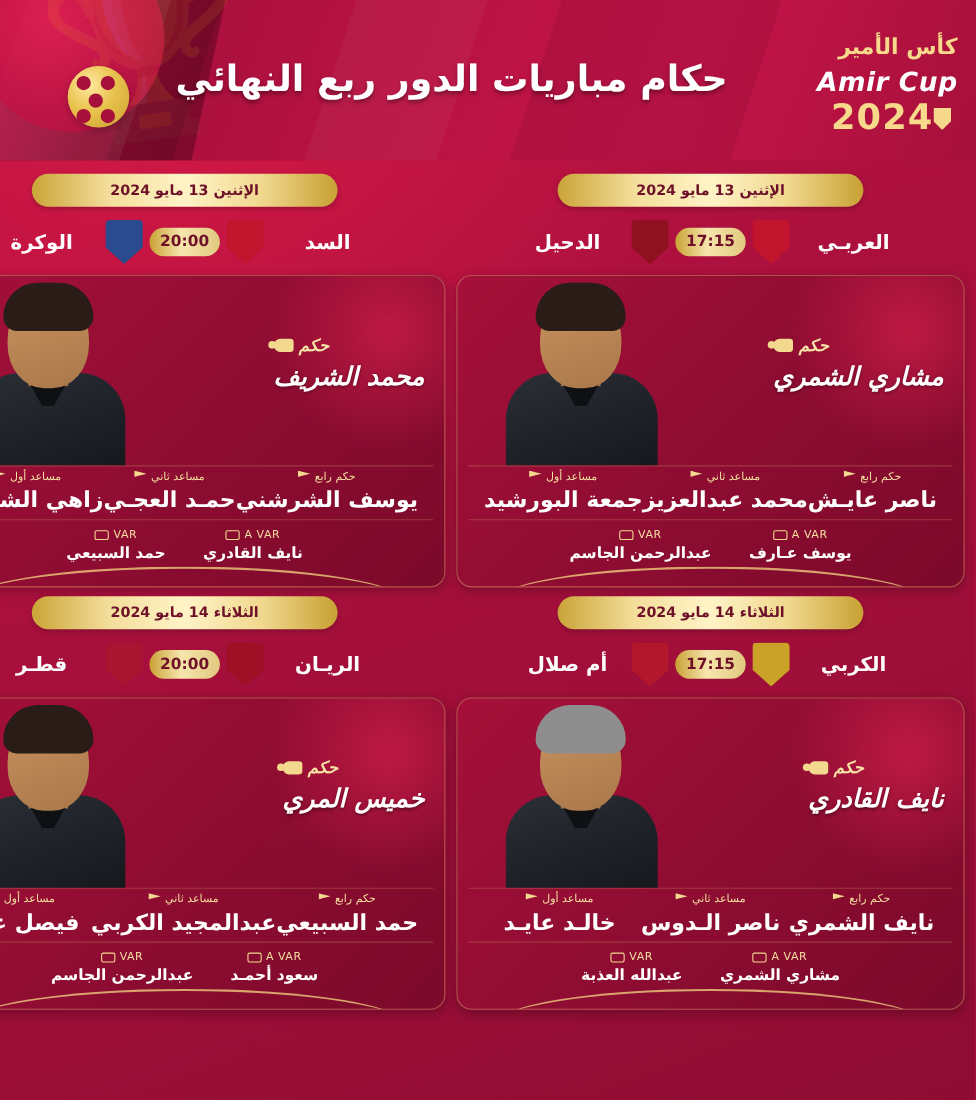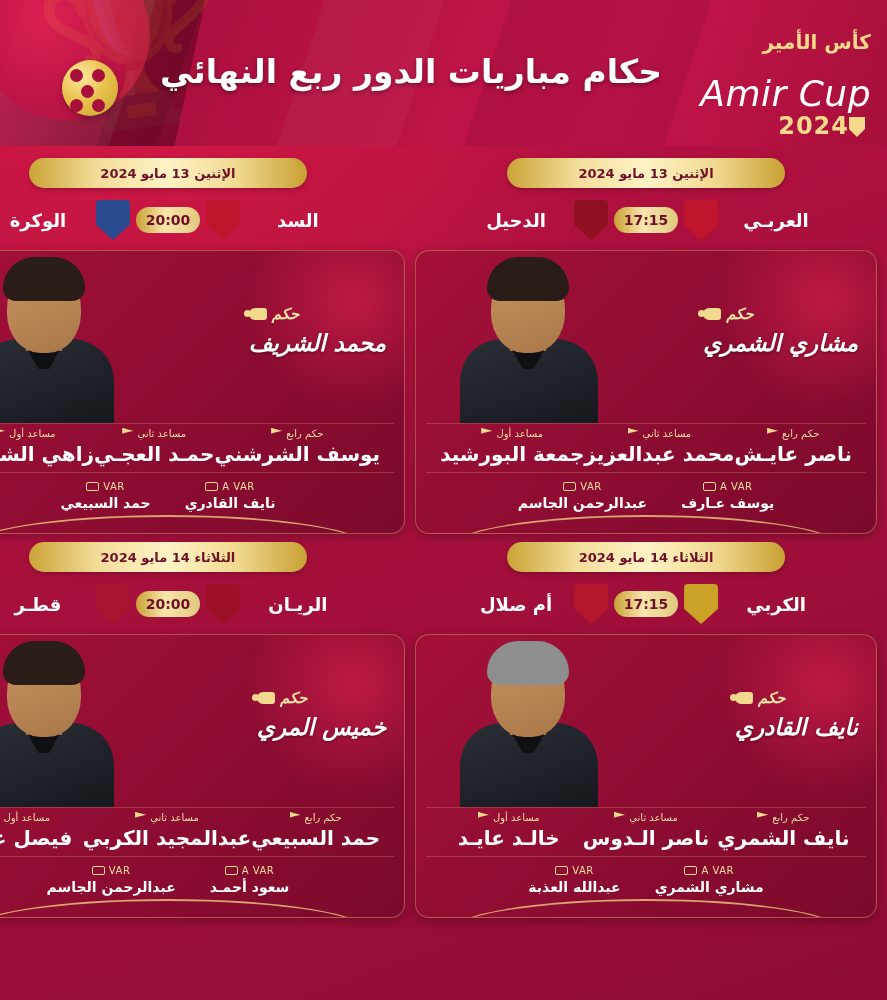--- a/index.html
+++ b/index.html
@@ -84,22 +84,22 @@
   .ball-badge::after { width: 0; height: 0; }
 
   .logo {
     position: absolute;
     right: 16px; top: 30px;
     width: 190px;
     text-align: right;
     color: #f2d27a;
   }
   .logo .l1 { font-size: 20px; font-weight: bold; color: #f6d98a; letter-spacing: 0.5px; }
-  .logo .l2 { font-size: 36px; font-weight: normal; color: #ffffff; font-style: italic; margin-top: 19px; letter-spacing: 0.5px; }
-  .logo .l3 { font-size: 24px; font-weight: bold; color: #f6d98a; margin-top: -2px; letter-spacing: 1px; }
+  .logo .l2 { font-size: 24px; font-weight: bold; color: #ffffff; font-style: italic; margin-top: 7px; letter-spacing: 0.5px; }
+  .logo .l3 { font-size: 32px; font-weight: bold; color: #f6d98a; margin-top: -2px; letter-spacing: 1px; }
   .logo .crest {
     display: inline-block;
     width: 16px; height: 20px;
     margin-right: 6px;
     vertical-align: middle;
     background: #f6d98a;
     clip-path: polygon(0 0, 100% 0, 100% 60%, 50% 100%, 0 60%);
   }
 
   

